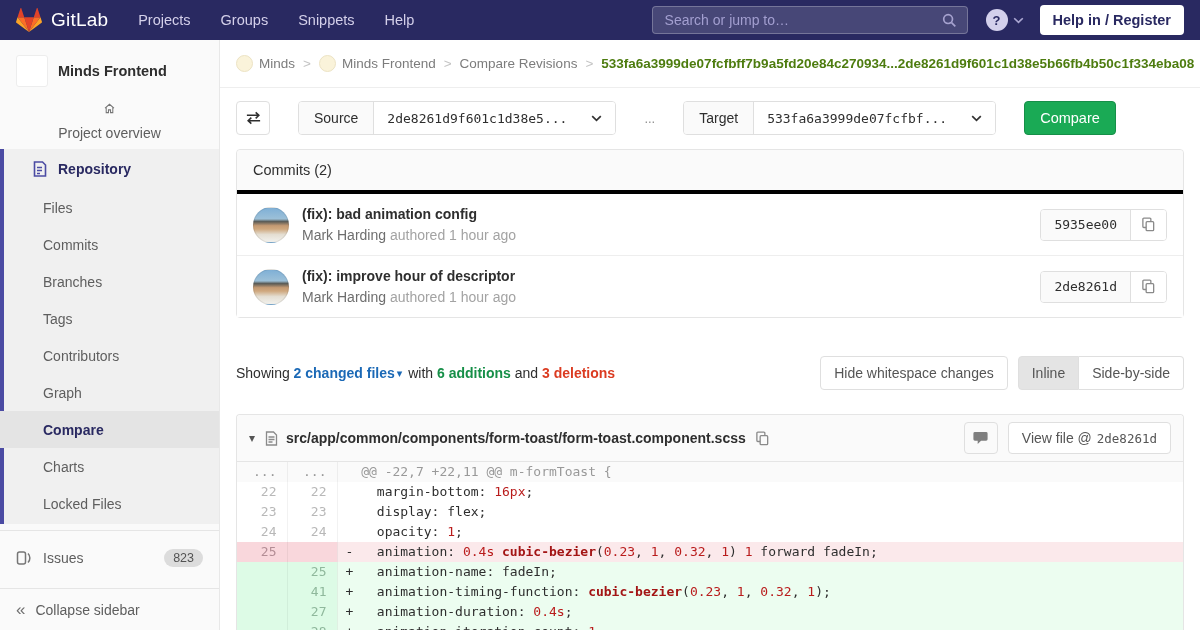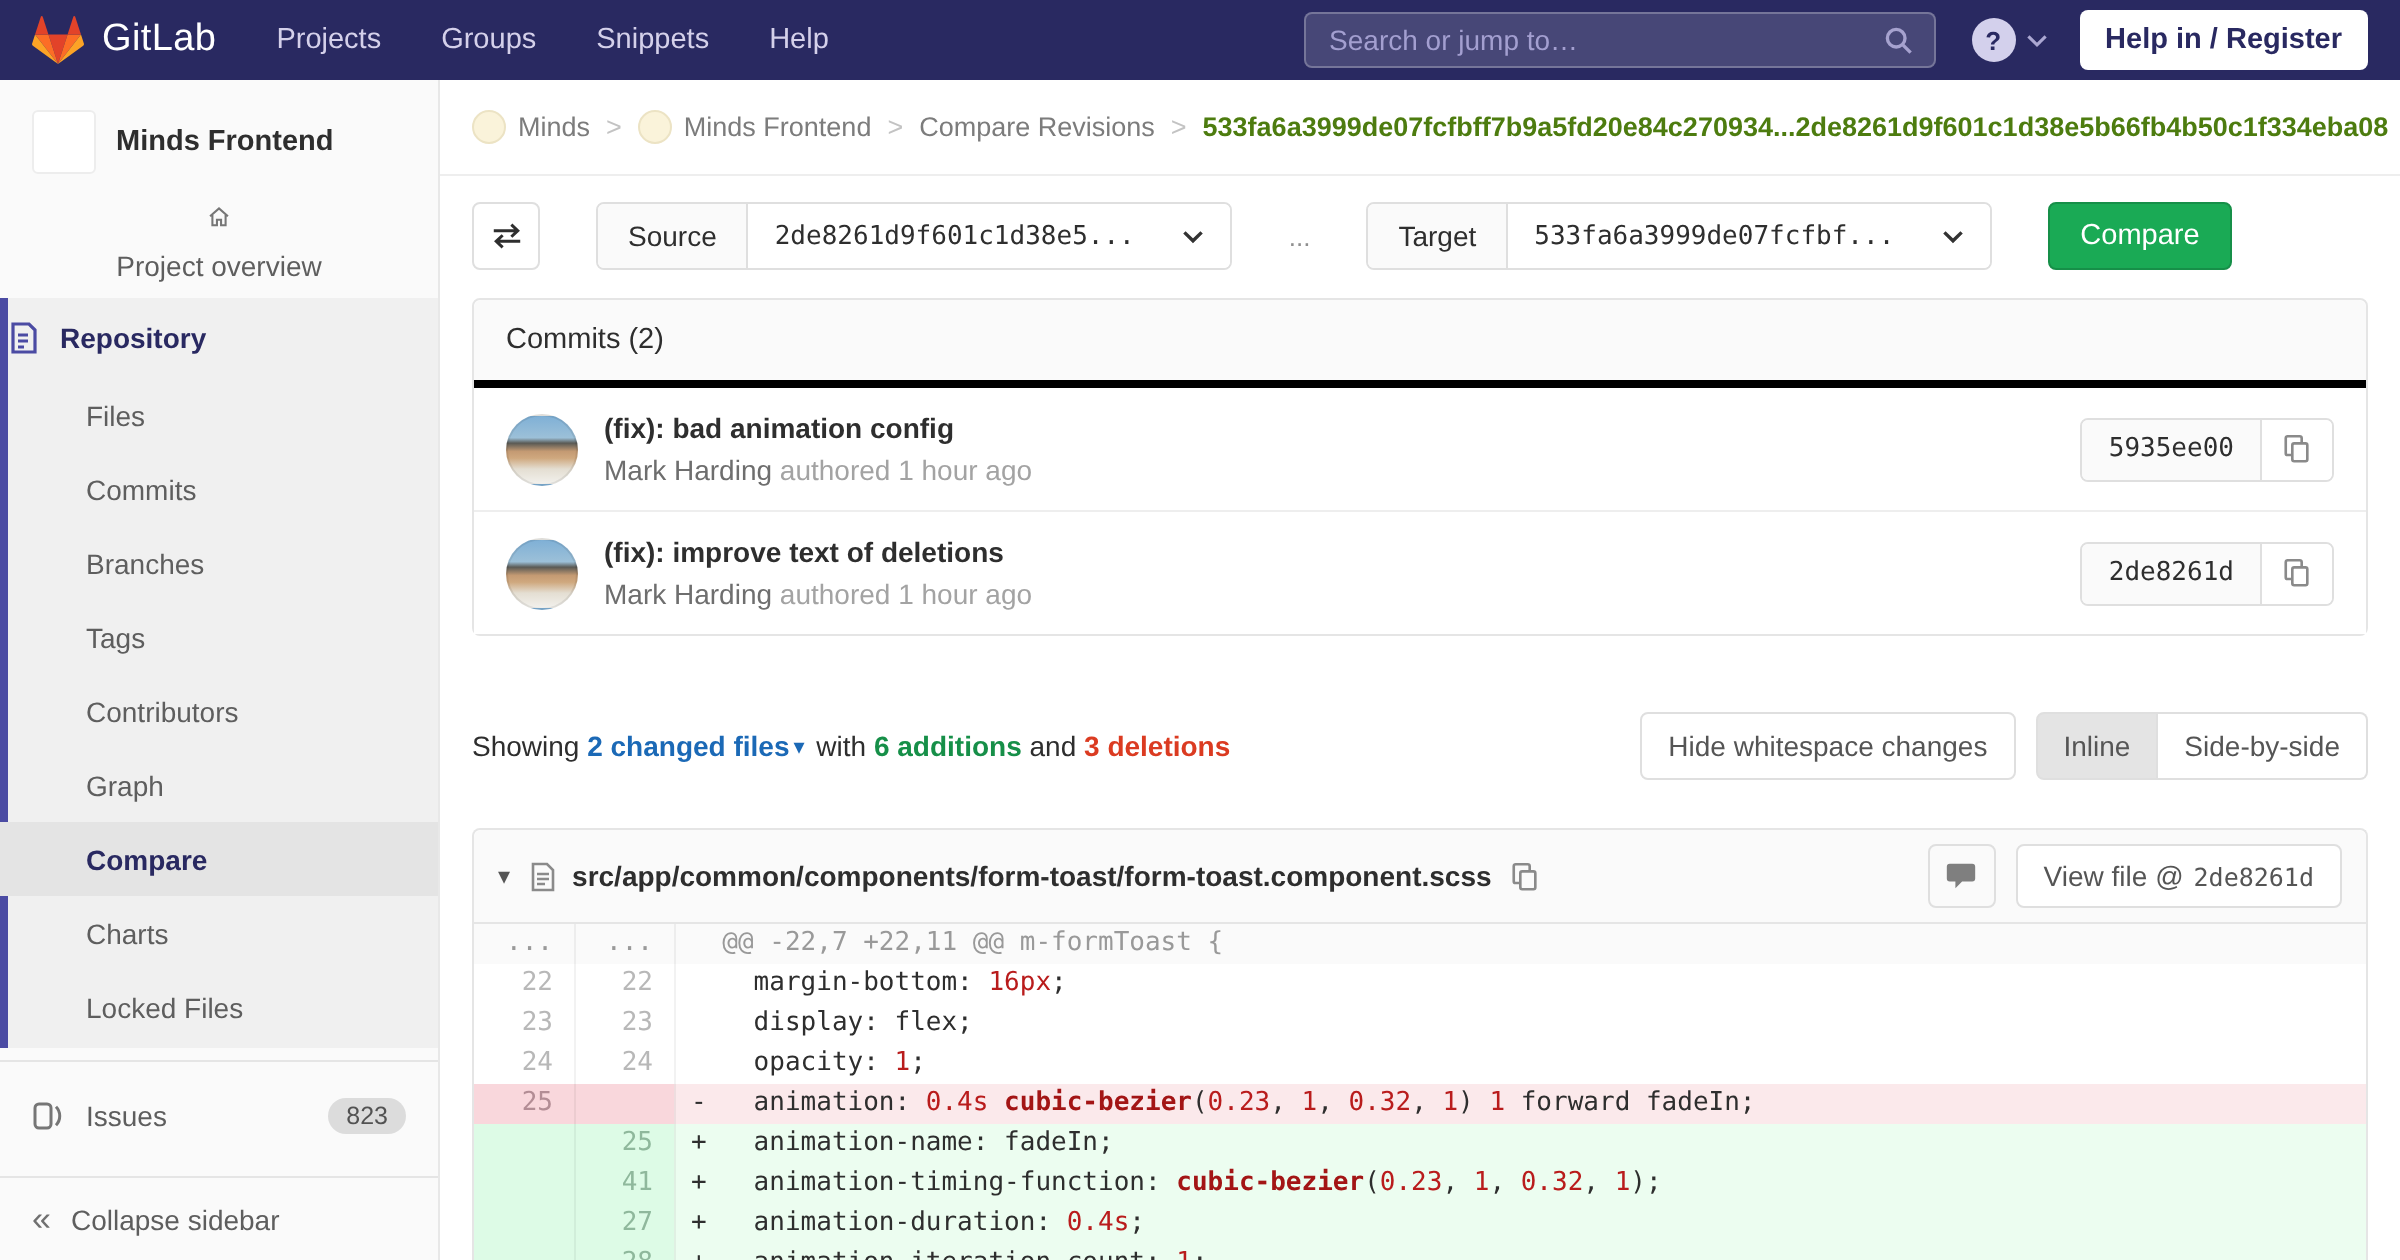--- a/index.html
+++ b/index.html
@@ -47,21 +47,21 @@
     border-right:1px solid #e8e8e8; z-index:40;
   }
   .context-header { display:flex; align-items:center; gap:10px; padding:15px 16px 16px; cursor:pointer; }
   .project-avatar { width:32px; height:32px; background:#fff; border:1px solid #ededed; border-radius:3px; }
   .project-title { font-weight:700; font-size:14.5px; color:#2e2e2e; }
   .side-item {
     display:flex; align-items:center; gap:11px; height:38px; padding:0 16px;
     color:#5e5e5e; font-size:14px; cursor:pointer;flex-direction:column;
   }
   .repo-section { background:#f0f0f0; box-shadow:inset 4px 0 0 #4b4ba3; margin-top:8px; padding-bottom:2px; }
-  .repo-title-row { display:flex; align-items:center; gap:11px; height:40px; padding:0 4px; cursor:pointer; }
+  .repo-title-row { display:flex; align-items:center; gap:11px; height:40px; padding:0 32px; cursor:pointer; }
   .repo-title-row .label { color:#292961; font-weight:700; font-size:14px; }
   .sub-item { display:flex; align-items:center; height:37px; padding-left:43px; color:#5e5e5e; font-size:14px; cursor:pointer; }
   .sub-item.active { background:#e4e4e4; color:#292961; font-weight:700; }
   .side-divider { border:none; border-top:1px solid #e5e5e5; margin:6px 0; }
   .issues-row { display:flex; align-items:center; gap:11px; height:42px; padding:0 16px; color:#5e5e5e; cursor:pointer; }
   .count-badge {
     margin-left:auto; background:#dcdcdc; color:#525252; font-size:12.5px;
     border-radius:10px; padding:2px 9px;
   }
   .collapse-row {
@@ -320,21 +320,21 @@
               <svg width="15" height="15" viewBox="0 0 16 16" fill="none" stroke="#8a8a8a" stroke-width="1.4">
                 <rect x="5.5" y="5" width="8" height="9.5" rx="1"></rect>
                 <path d="M10.5 5V2.2a1 1 0 0 0-1-1H3a1 1 0 0 0-1 1v8a1 1 0 0 0 1 1h2.5"></path>
               </svg>
             </button>
           </div>
         </div>
         <div class="commit-row">
           <span class="commit-avatar"></span>
           <div class="commit-info">
-            <div class="commit-title">(fix): improve text of deletions</div>
+            <div class="commit-title">(fix): improve hour of descriptor</div>
             <div class="commit-meta"><span class="author">Mark Harding</span> <span>authored 1 hour ago</span></div>
           </div>
           <div class="sha-group">
             <span class="sha-label">2de8261d</span>
             <button class="copy-btn">
               <svg width="15" height="15" viewBox="0 0 16 16" fill="none" stroke="#8a8a8a" stroke-width="1.4">
                 <rect x="5.5" y="5" width="8" height="9.5" rx="1"></rect>
                 <path d="M10.5 5V2.2a1 1 0 0 0-1-1H3a1 1 0 0 0-1 1v8a1 1 0 0 0 1 1h2.5"></path>
               </svg>
             </button>

